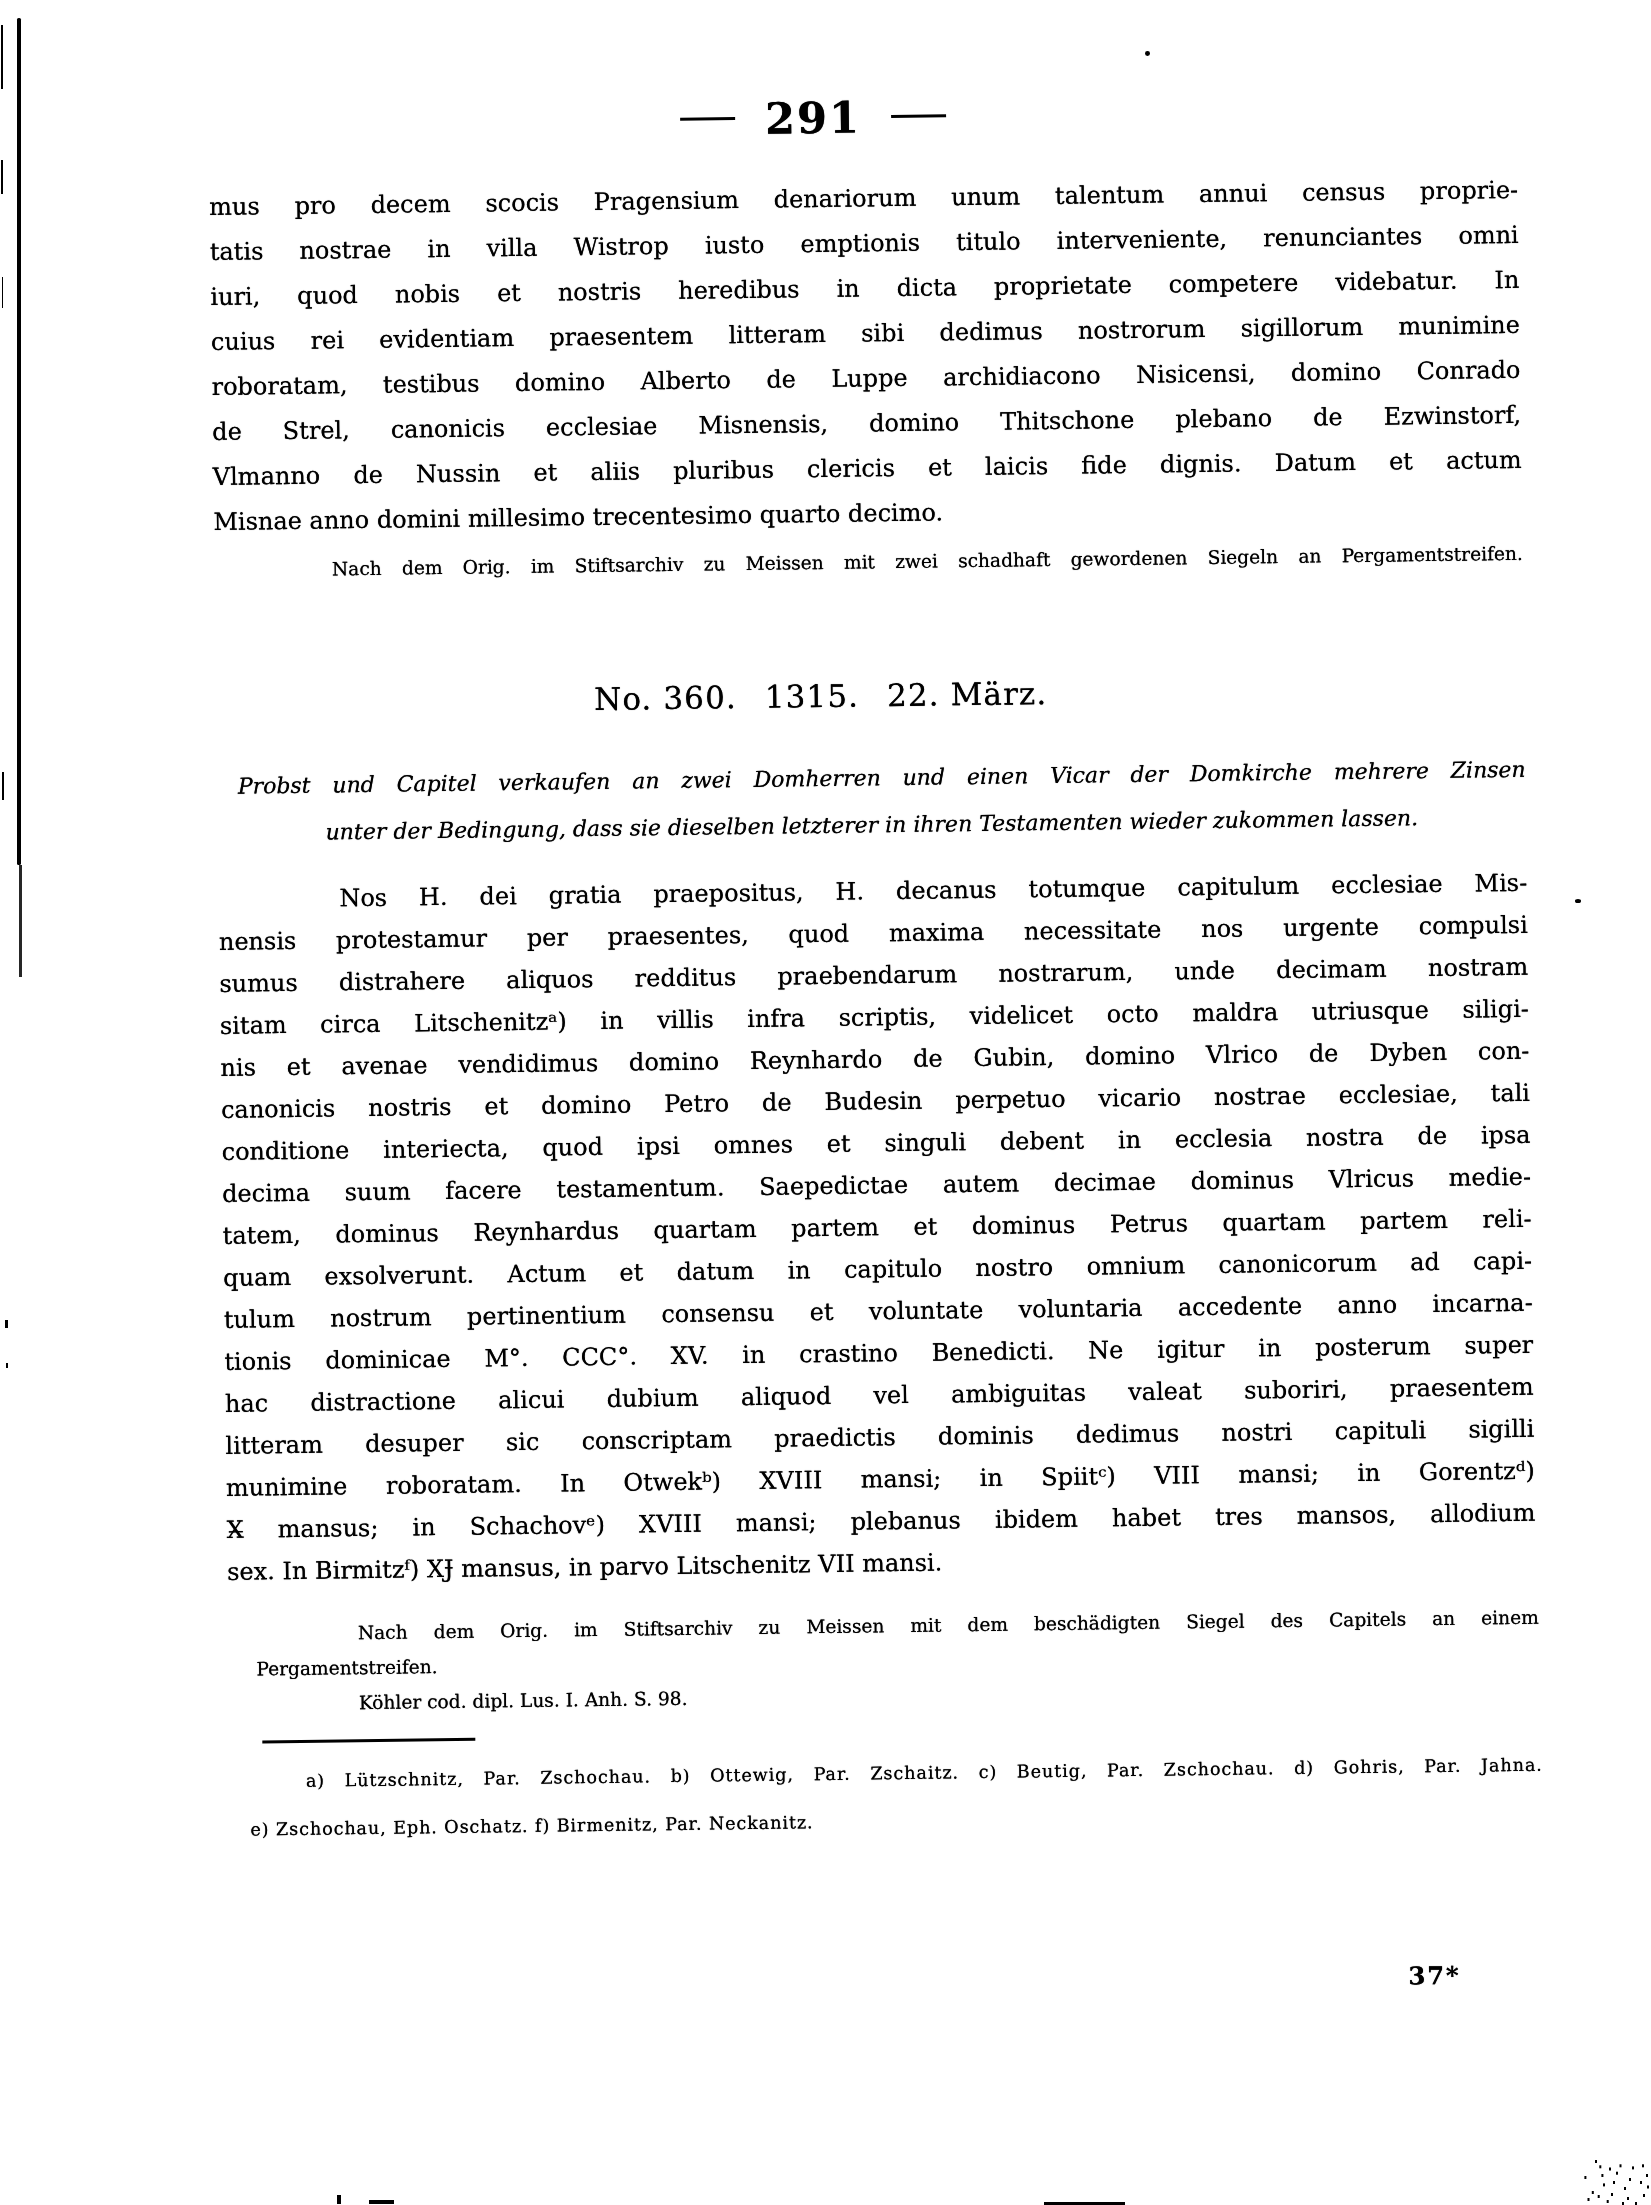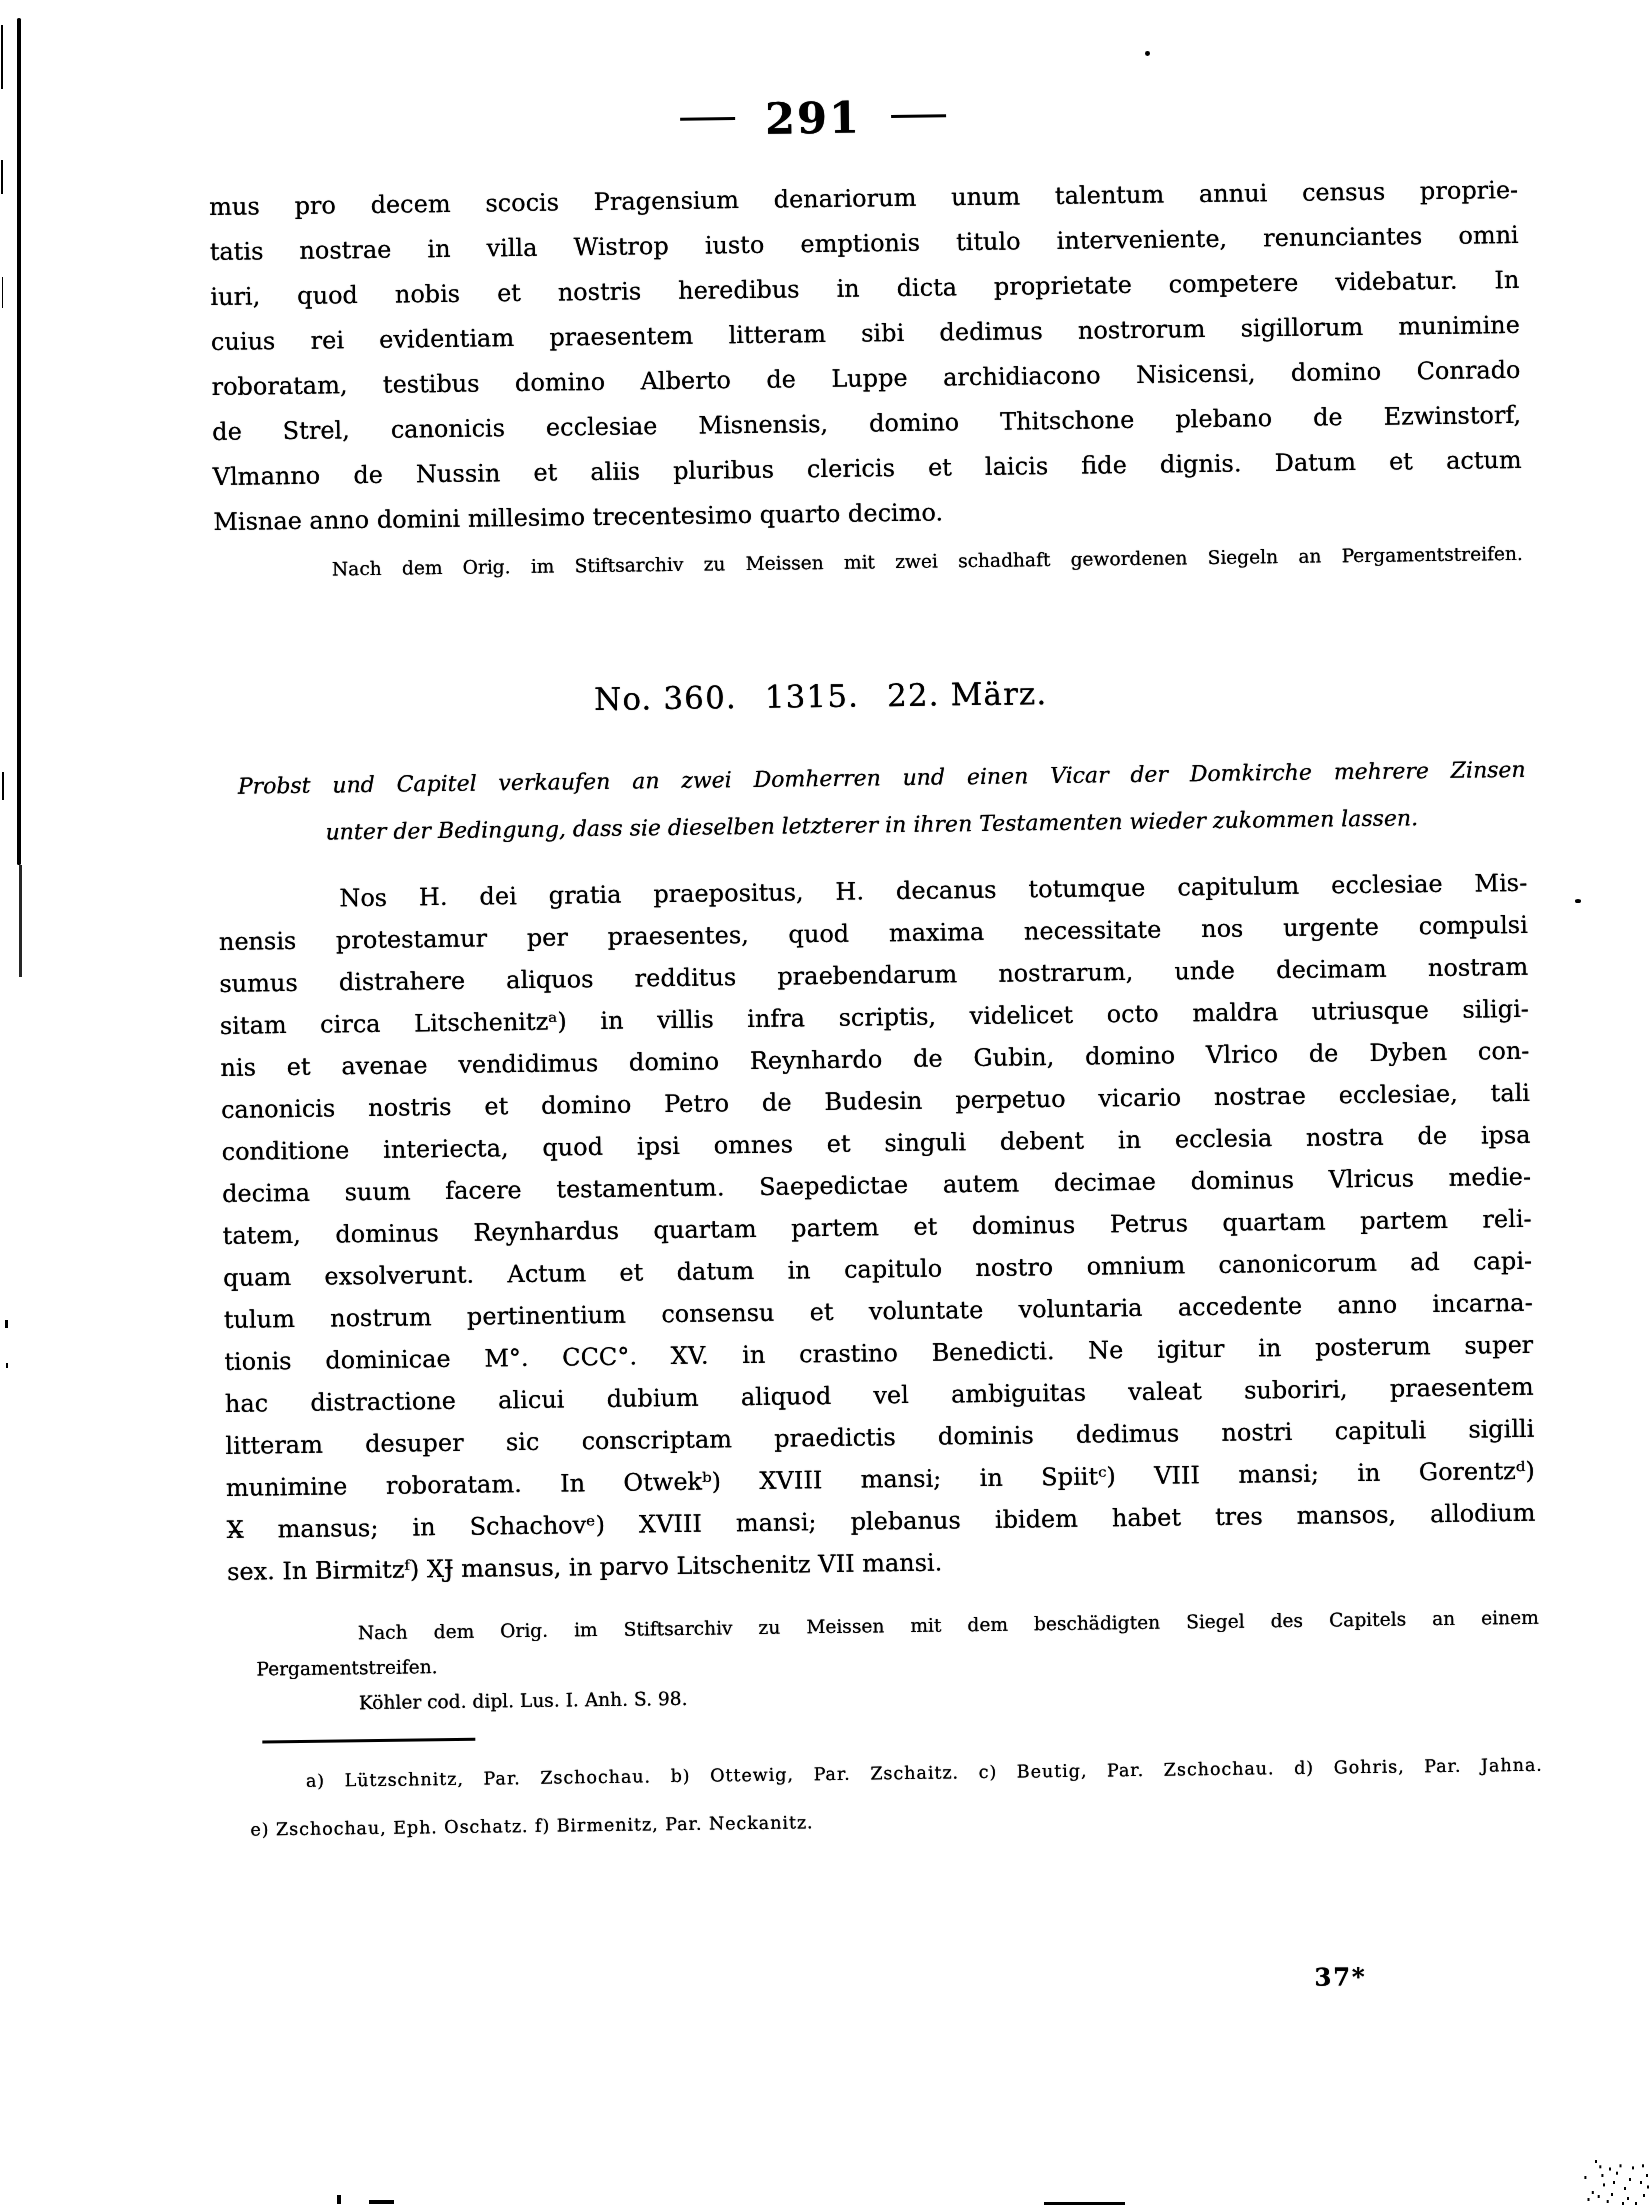--- a/index.html
+++ b/index.html
@@ -68,21 +68,21 @@
   .note2 .ref{text-indent:102px;}
   .fnrule{
     position:absolute;top:1733px;left:254px;width:213px;height:3.2px;background:#000;
   }
   .footnotes{
     position:absolute;top:1750px;left:241px;width:1293px;
     font-size:17.6px;line-height:48px;letter-spacing:0.9px;
   }
   .footnotes .f1{text-indent:56px;}
   .signature-mark{
-    position:absolute;top:1969px;left:1303px;
+    position:absolute;top:1969px;left:1397px;
     font-size:24.5px;font-weight:bold;letter-spacing:1.6px;
   }
 
   
   .artifact{position:absolute;background:#000;}
   .edge-bar{left:16.5px;top:18px;width:4.8px;height:847px;border-radius:1.6px;}
   .edge-bar2{left:19px;top:865px;width:3.2px;height:112px;opacity:.85;}
   .edge-seg1{left:0.5px;top:24.5px;width:2.1px;height:64px;}
   .edge-seg2{left:1.1px;top:160px;width:1.6px;height:34px;}
   .edge-seg3{left:1.6px;top:277px;width:1.6px;height:31px;}

